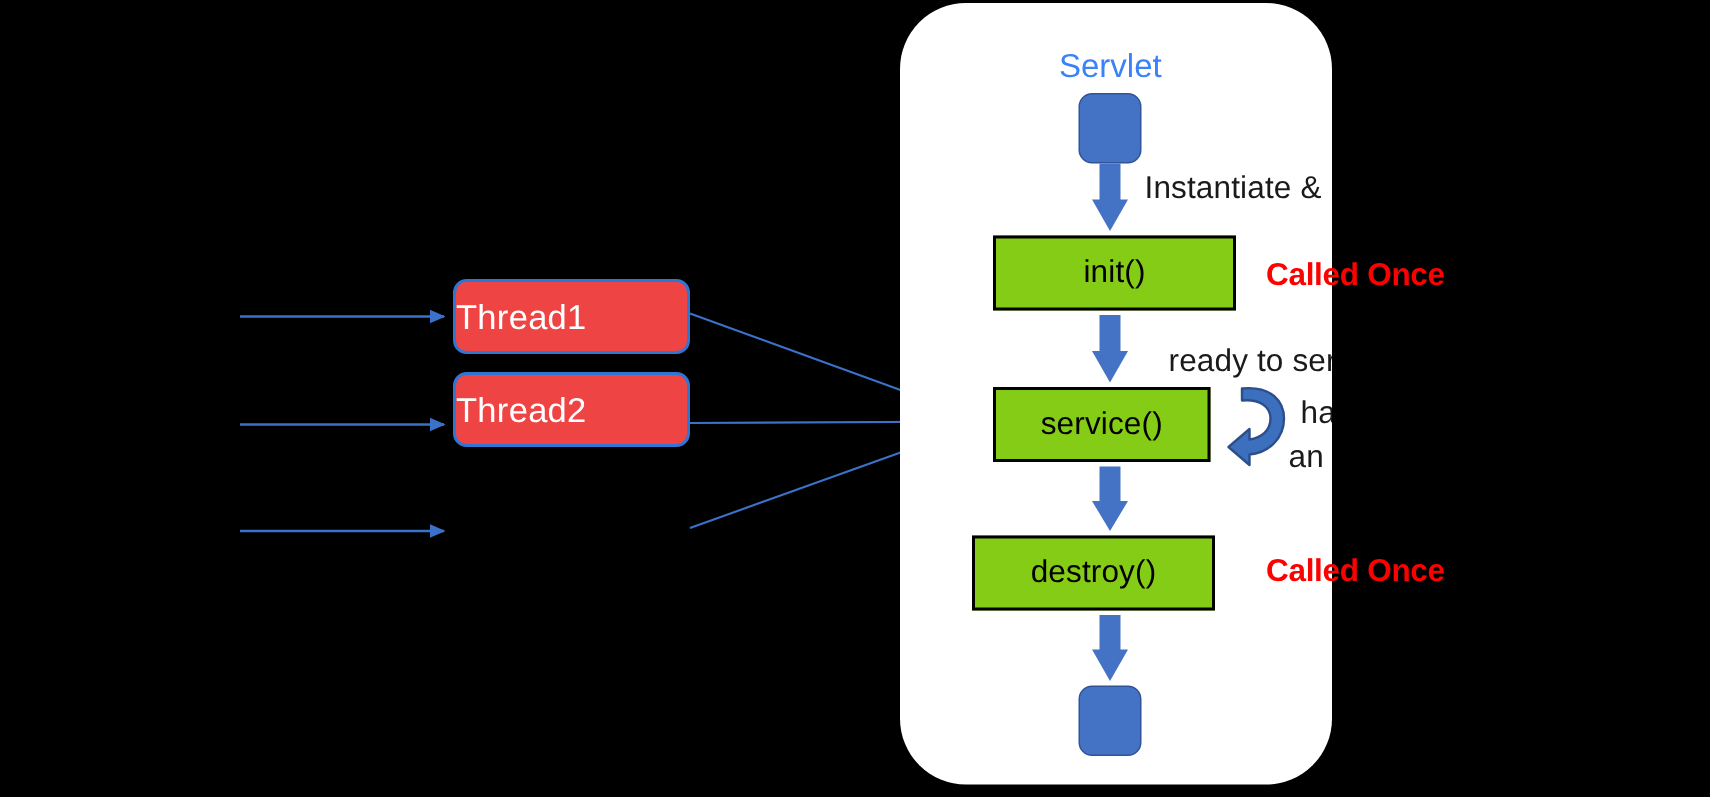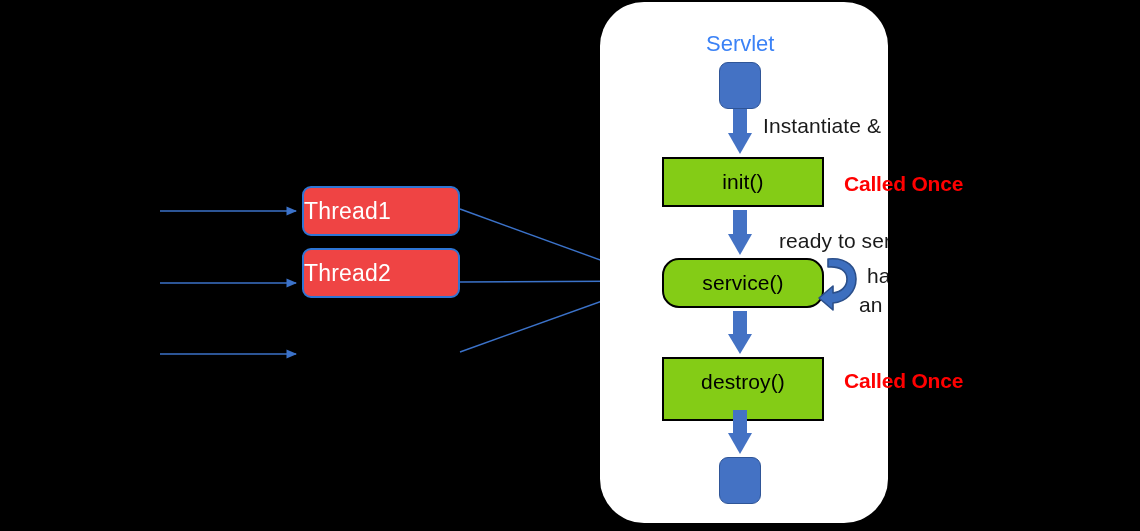--- a/index.html
+++ b/index.html
@@ -147,25 +147,25 @@
   <div class="servlet-panel">
 
     <div class="label-title" style="left:106px; top:29px;">Servlet</div>
 
     <div class="blue-square" style="left:119px; top:60px;"></div>
 
     <div class="method-box" style="left:62px; top:155px; width:162px; height:50px; line-height:46px;">
       <span>init()</span>
     </div>
 
-    <div class="method-box" style="left:62px; top:256px; width:162px; height:50px; line-height:46px;border-radius:17px;">
+    <div class="method-box" style="left:62px; top:256px; width:145px; height:50px; line-height:46px;">
       <span>service()</span>
     </div>
 
-    <div class="method-box" style="left:62px; top:355px; width:162px; height:64px; line-height:46px;">
+    <div class="method-box" style="left:48px; top:355px; width:162px; height:50px; line-height:46px;">
       <span>destroy()</span>
     </div>
 
     <div class="blue-square" style="left:119px; top:455px;"></div>
 
     <div class="label-black" style="left:163px; top:112px;">Instantiate &amp;</div>
 
     <div class="label-black" style="left:163px; top:227px;margin-left:16px;">ready to ser</div>
 
     <div class="label-black" style="left:267px; top:262px;">ha</div>

